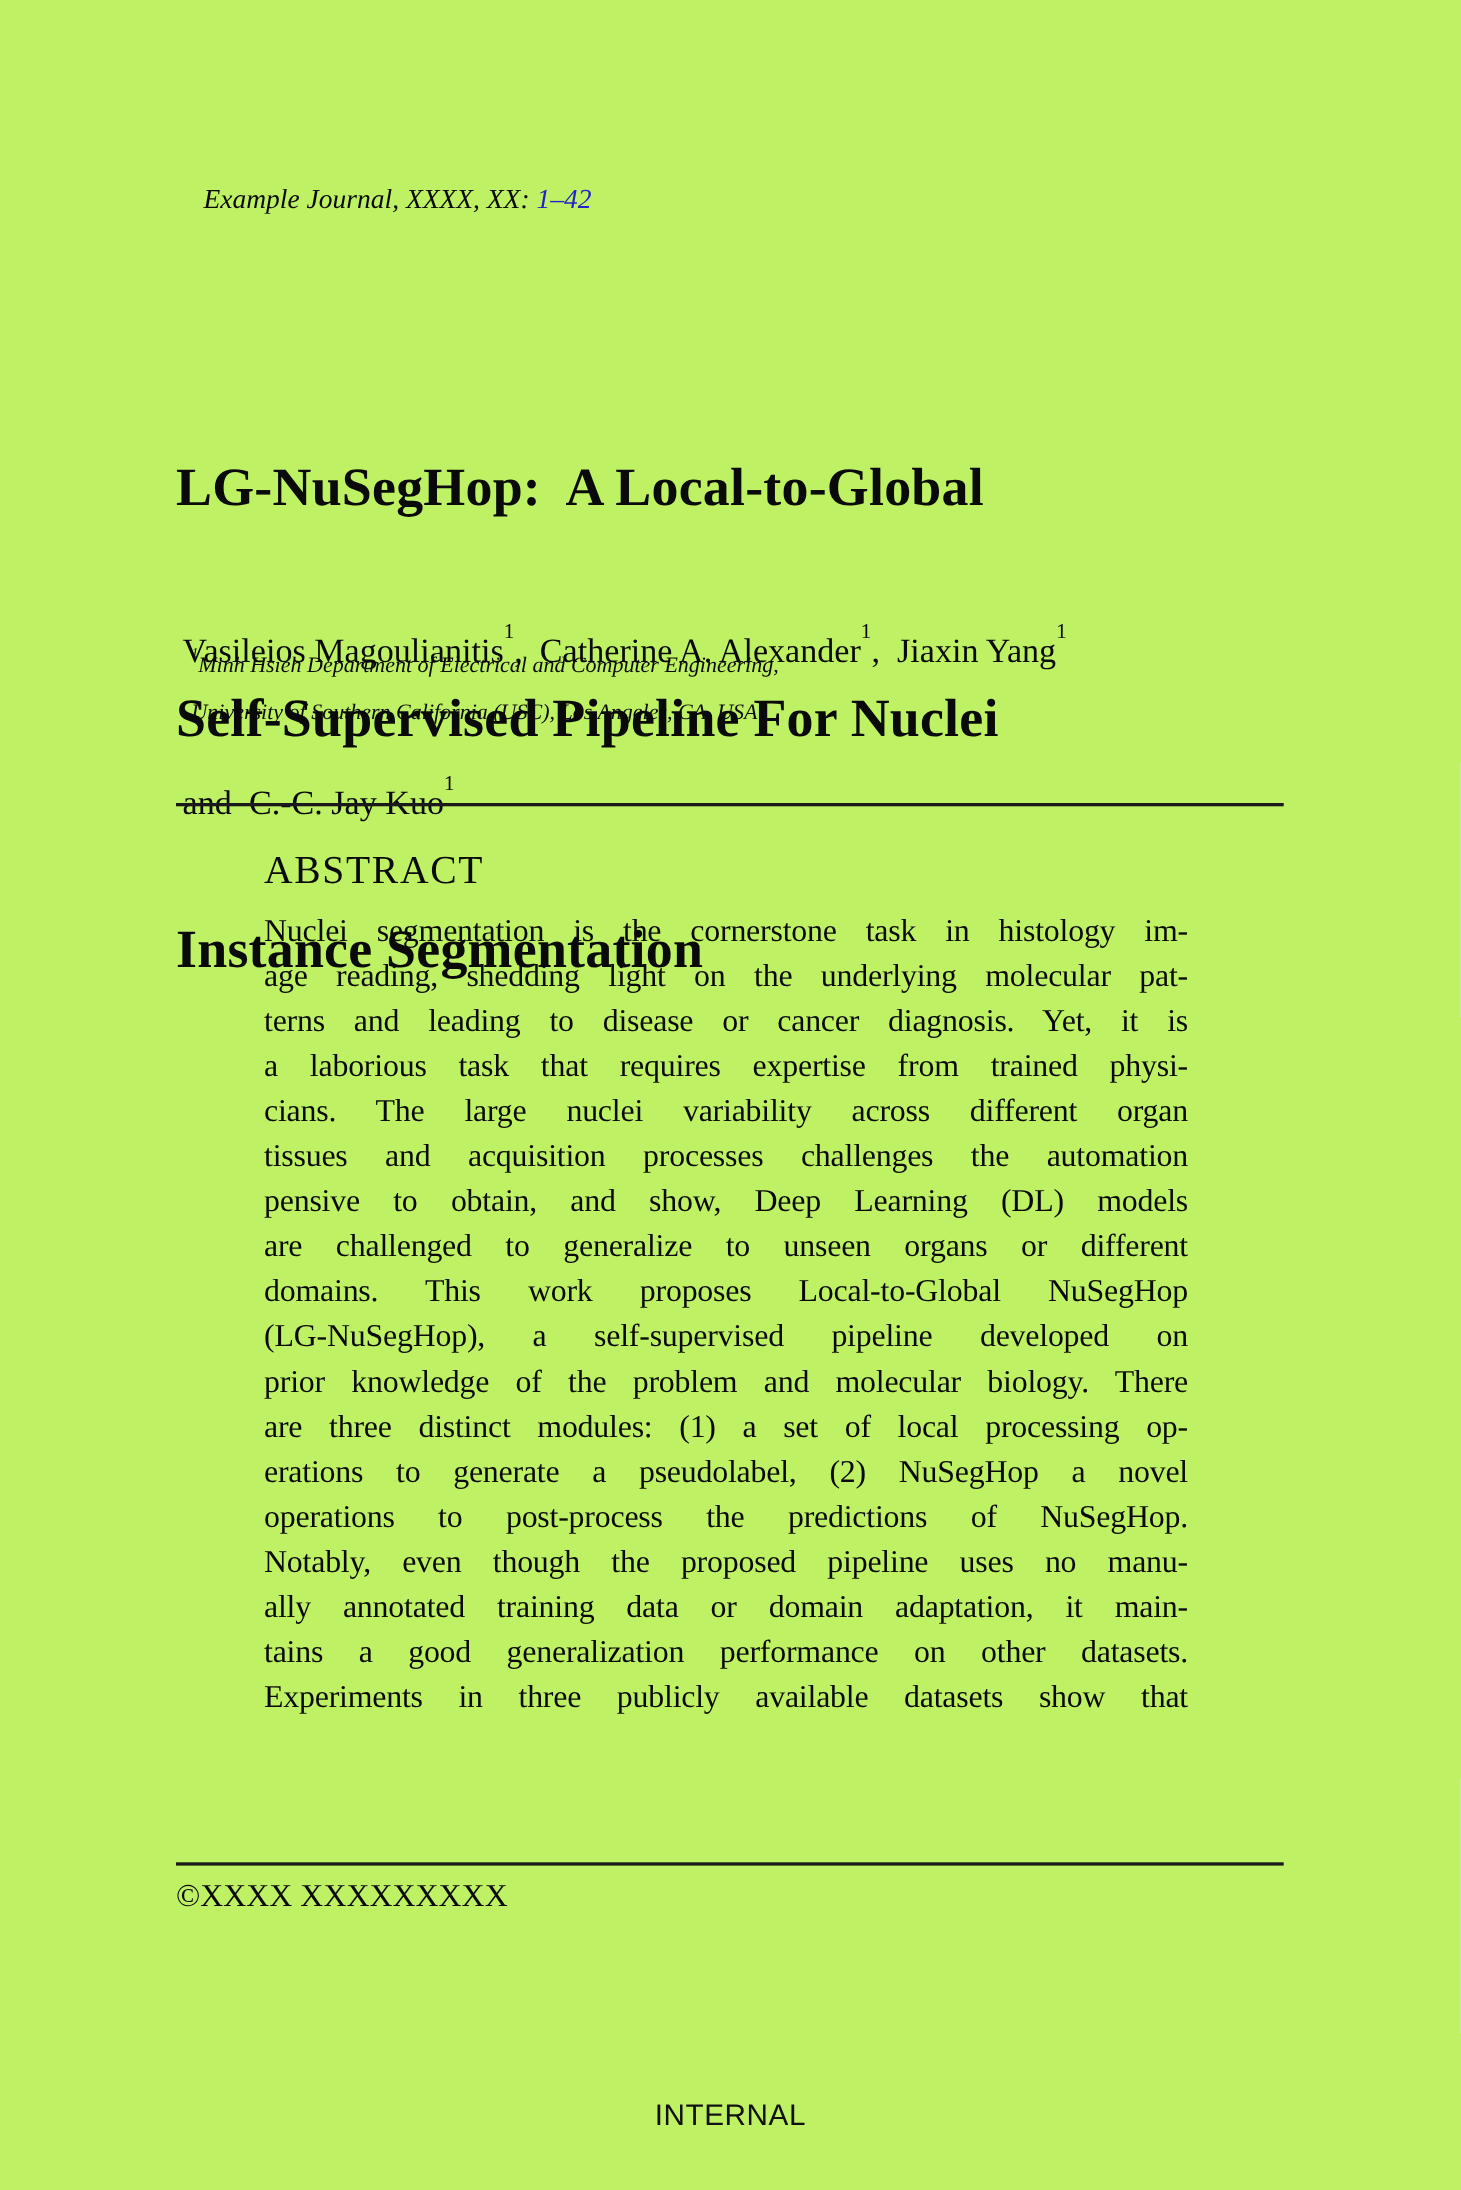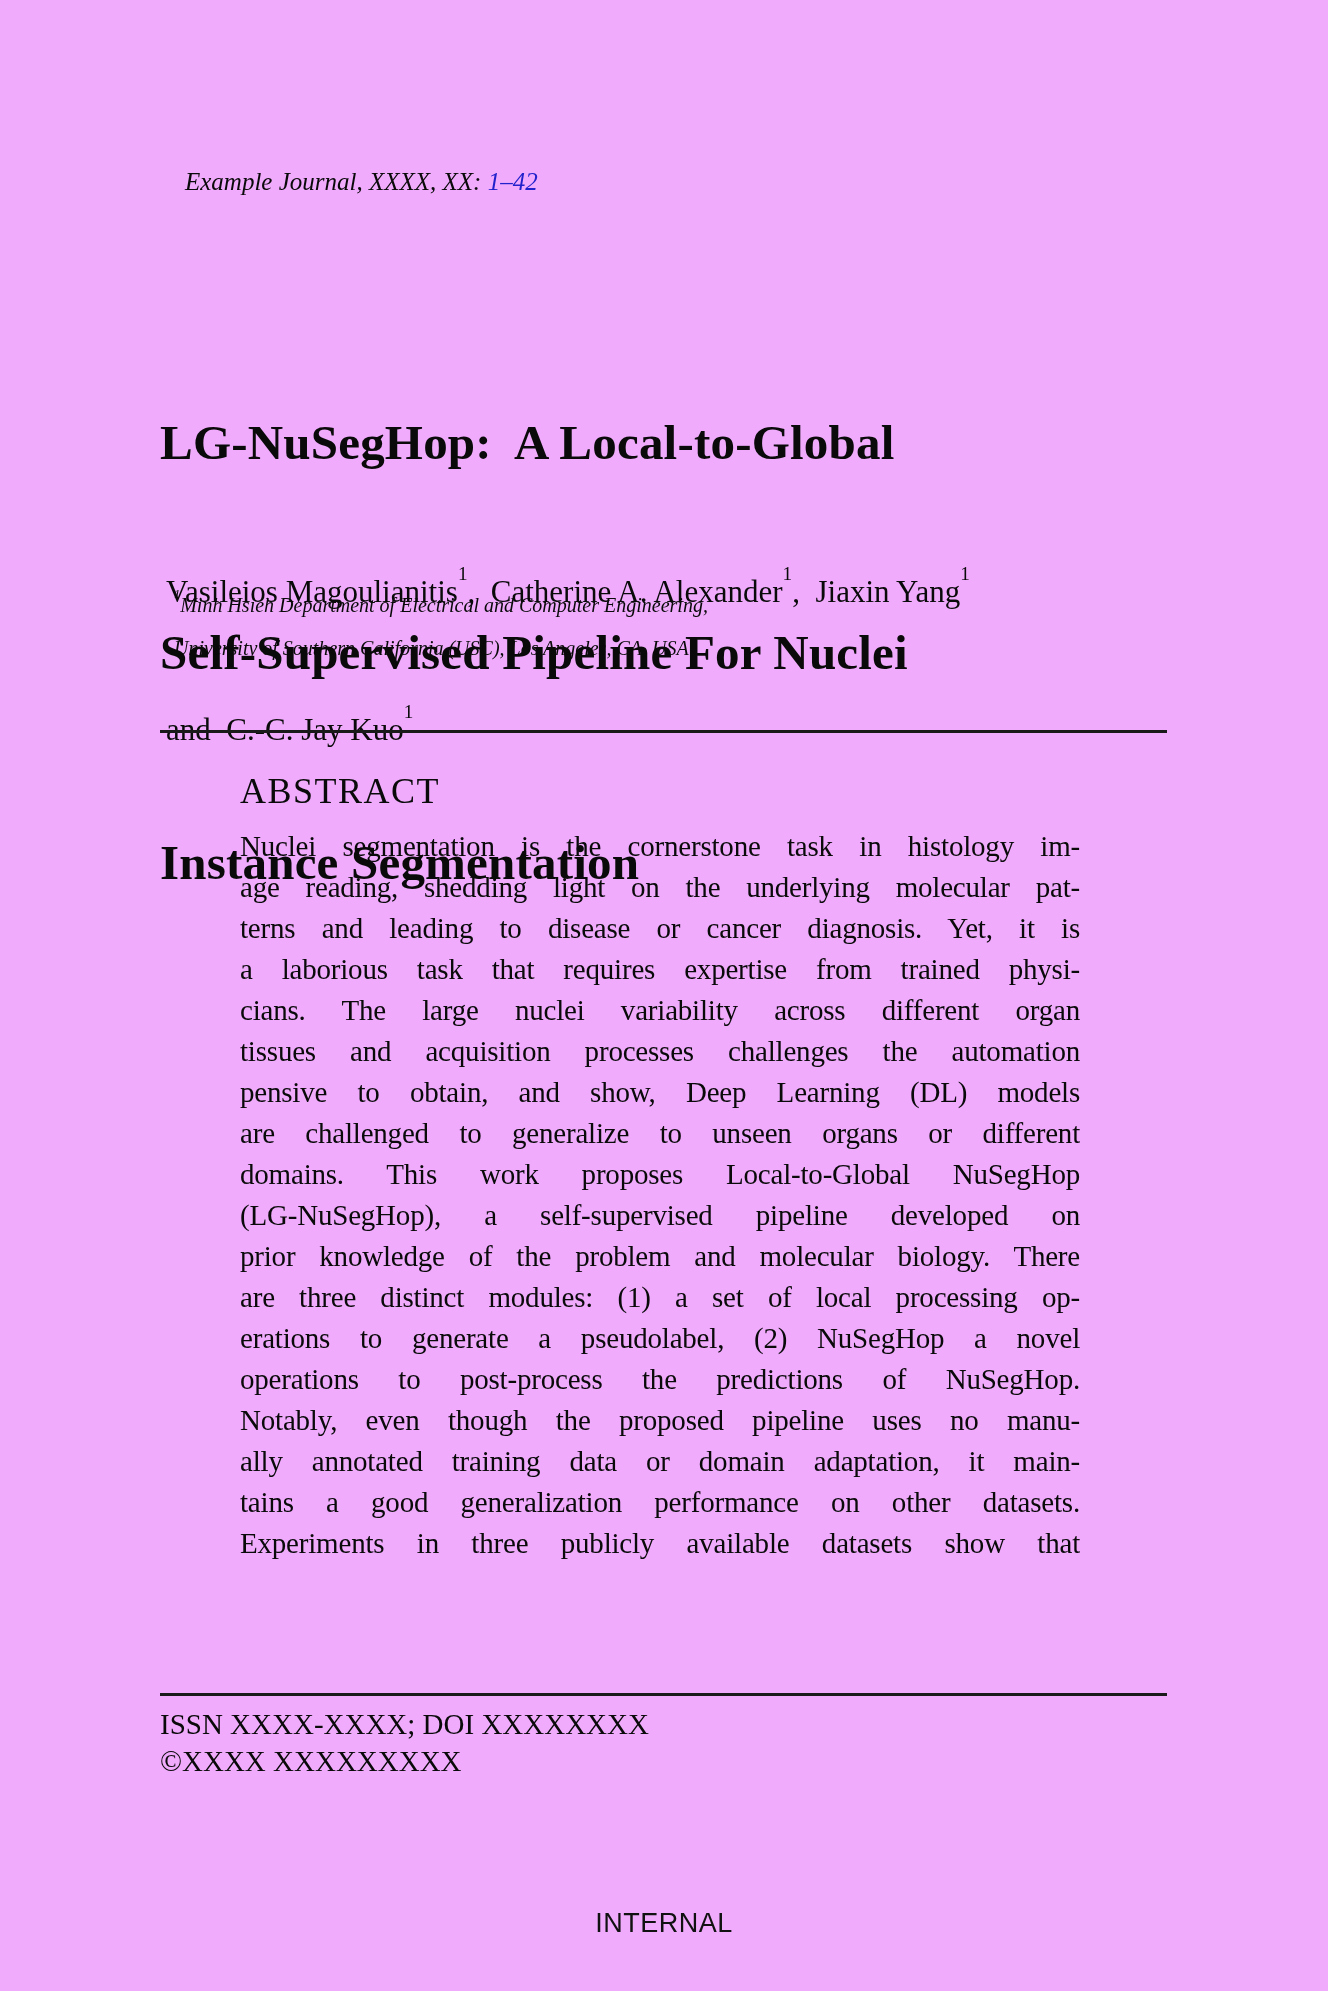--- a/index.html
+++ b/index.html
@@ -1,20 +1,20 @@
 <!DOCTYPE html>
 <html><head>
 <meta charset="utf-8">
 <style>
   html,body { margin:0; padding:0; background:#e8e8e8; }
   .page {
     position:relative;
     width:1328px; height:1991px;
     margin:0 auto;
-    background:#f0abfc;
+    background:#bef264;
     font-family:"Liberation Serif", serif;
     color:#0a0a0a;
     overflow:hidden;
   }
   .journal-line {
     position:absolute; left:160px; top:140px;
     font-size:25px; font-style:italic;
     white-space:pre;
   }
   .pages-link { color:#2222cc; cursor:pointer; }
@@ -118,19 +118,18 @@
       <div class="abstract-line">operations to post-process the predictions of NuSegHop.</div>
       <div class="abstract-line">Notably, even though the proposed pipeline uses no manu-</div>
       <div class="abstract-line">ally annotated training data or domain adaptation, it main-</div>
       <div class="abstract-line">tains a good generalization performance on other datasets.</div>
       <div class="abstract-line">Experiments in three publicly available datasets show that</div>
     </div>
 
   <div class="rule rule-bottom"></div>
 
   <div class="footer-block">
-    <div>ISSN XXXX-XXXX; DOI XXXXXXXX</div>
     <div>©XXXX XXXXXXXXX</div>
   </div>
 
   <div class="watermark">INTERNAL</div>
 
 </div>
 
 </body></html>

